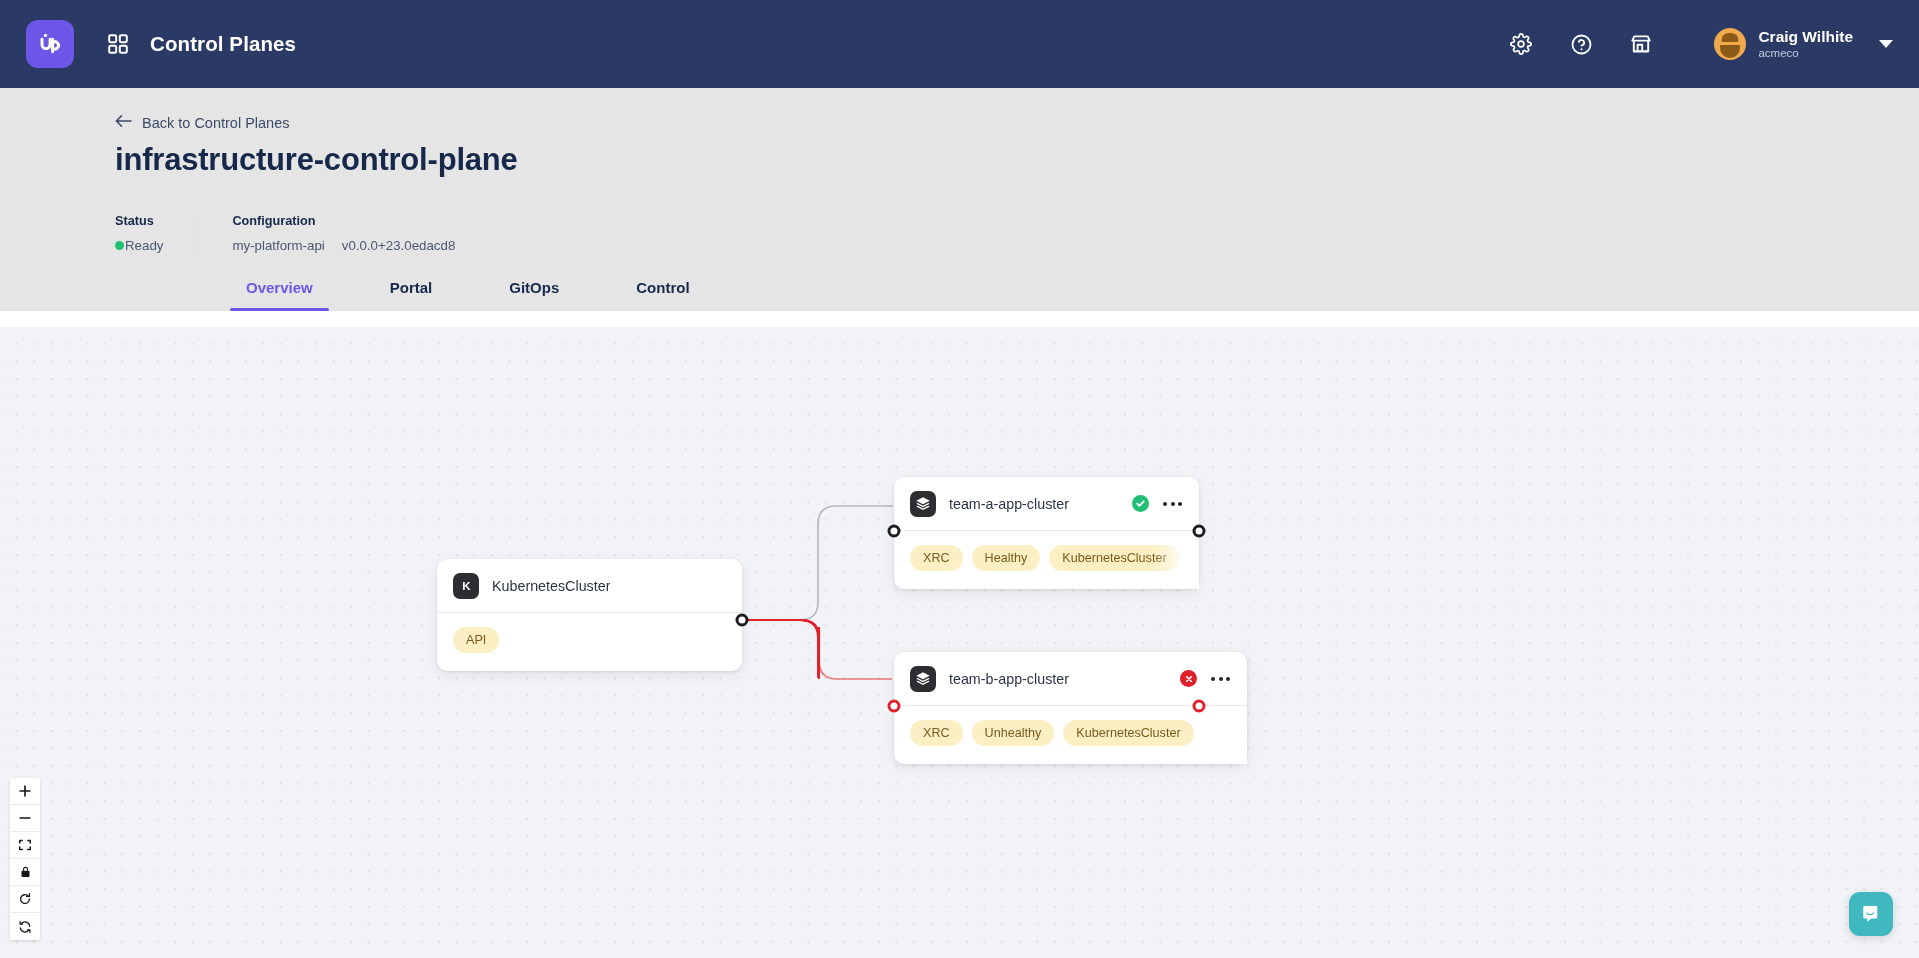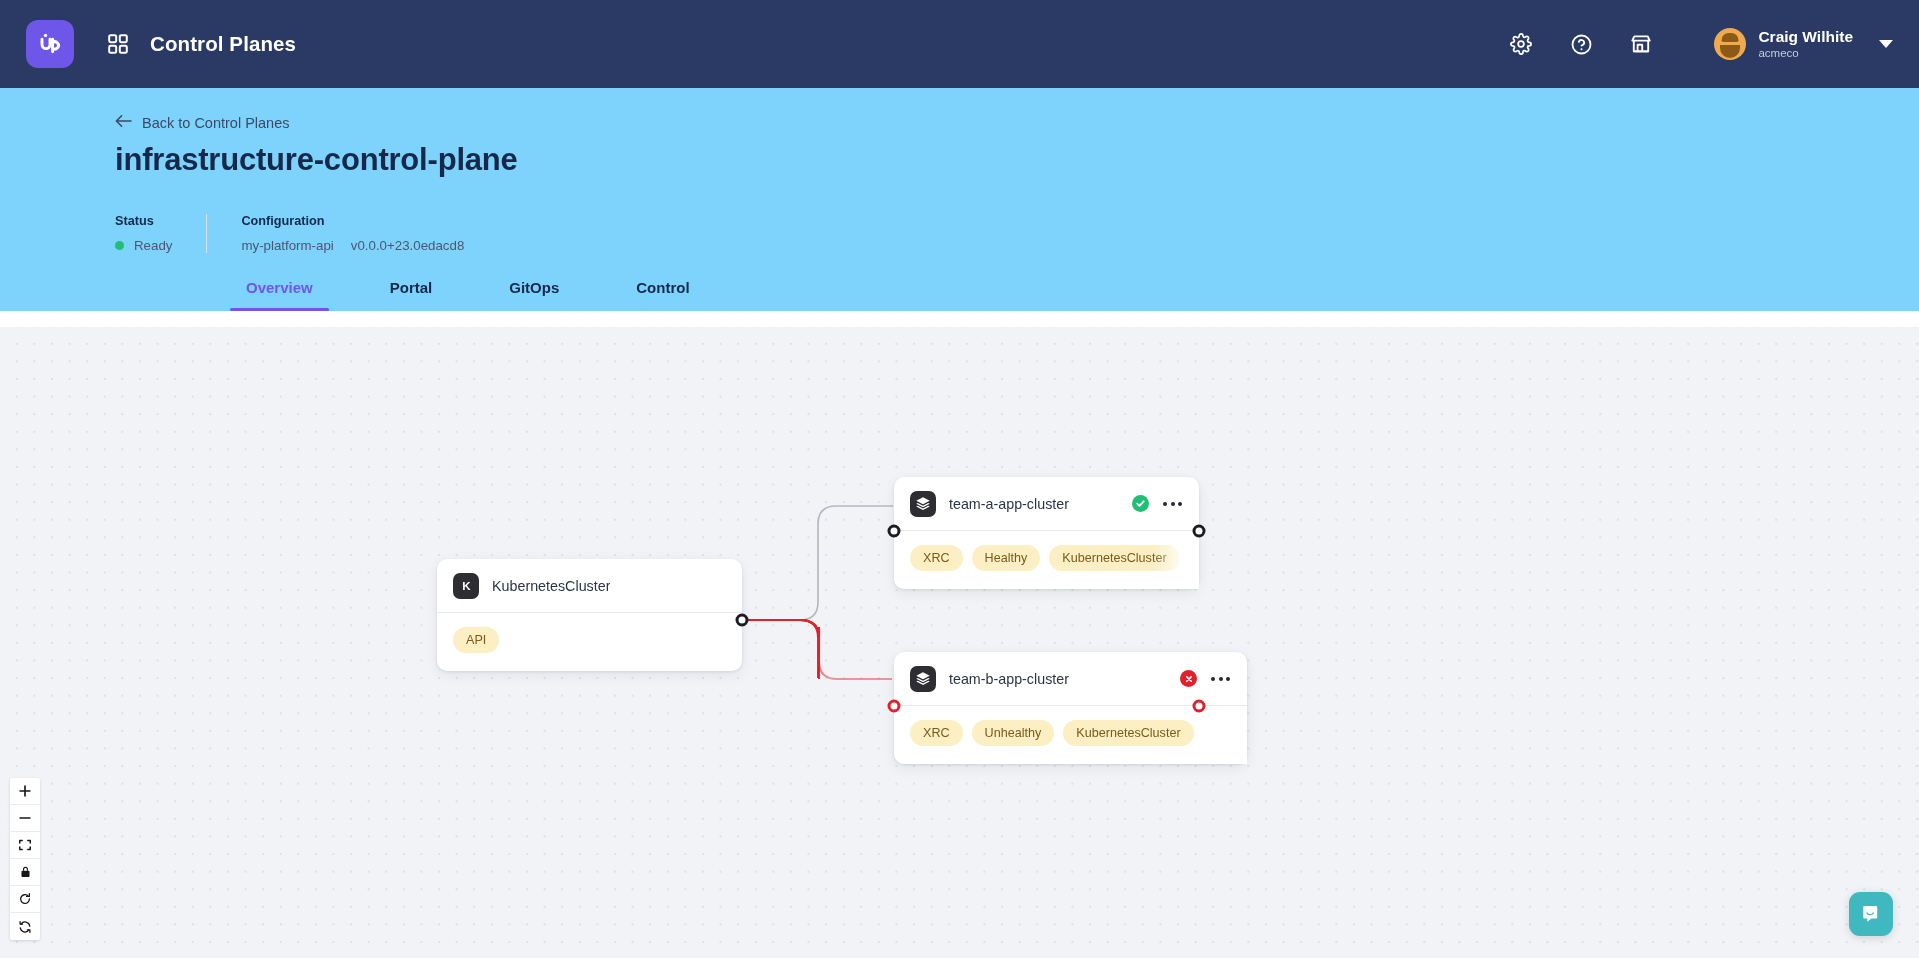--- a/index.html
+++ b/index.html
@@ -68,37 +68,37 @@
   }
   .user-text { line-height: 1.1; }
   .user-name { color:#fff; font-size:15.5px; font-weight:bold; }
   .user-org  { color:#C3CCE0; font-size:11.5px; margin-top:2px; }
   .caret-down {
     width:0;height:0;border-left:7px solid transparent;border-right:7px solid transparent;
     border-top:8px solid #ffffff; margin-left:14px;
   }
 
   
-  .page-head { padding: 26px 0 0 115px; background:#7dd3fc; }
+  .page-head { padding: 26px 0 0 115px; background:#e5e5e5; }
   .back-link {
     display:inline-flex; align-items:center; gap:10px;
     color:#3B4A66; font-size:14.5px; cursor:pointer;
   }
   .page-title {
     font-size: 31px; font-weight: bold; color:#16294B;
     margin-top: 10px; letter-spacing:-0.2px;
   }
   .meta-row { display:flex; align-items:stretch; margin-top: 36px; }
   .meta-col { padding-right: 34px; }
   .meta-col.sep {
     border-left: 1px solid #D9DEE8;
     padding-left: 34px; margin-left: 0;
   }
   .meta-label { font-size: 12.7px; font-weight:bold; color:#16294B; }
-  .meta-value { font-size: 13.3px; color:#4A5872; margin-top: 10px; display:flex; align-items:center; gap:10px; }
+  .meta-value { font-size: 13.3px; color:#4A5872; margin-top: 10px; display:flex; align-items:center; gap:1px; }
   .status-dot { width:9px;height:9px;border-radius:50%;background:#21BF73;display:inline-block; }
   .cfg-line { display:flex; gap:17px; }
 
   
   .tabs { display:flex; gap:15px; padding-left:115px; margin-top: 26px; }
   .tab {
     font-size: 15px; font-weight: bold; color:#16294B;
     padding: 0 16px 15px 16px; margin-right: 30px;
     cursor:pointer; position:relative;
   }

